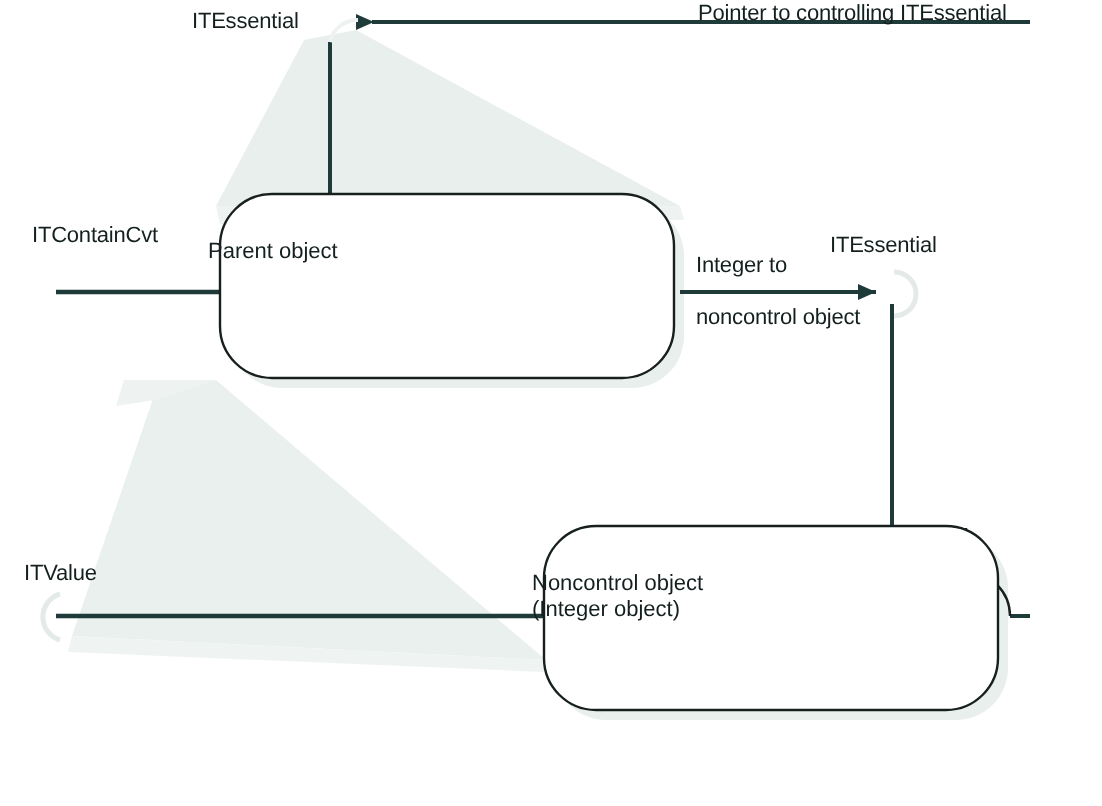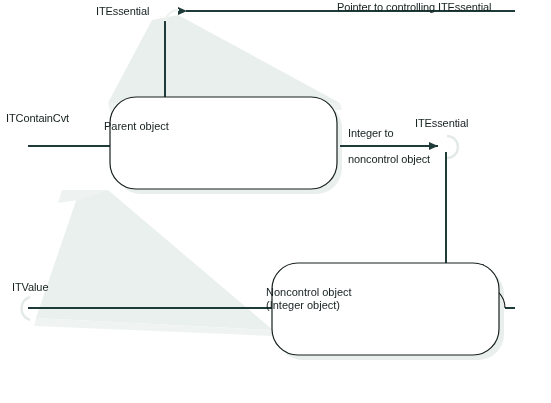--- a/index.html
+++ b/index.html
@@ -99,23 +99,23 @@
     <g>
       <line x1="28" y1="308" x2="285" y2="308" stroke="#1f3b39" stroke-width="2.2"></line>
       <path d="M 30,297 A 12,12 0 0 0 30,320" fill="none" stroke="#e3eae8" stroke-width="2.5"></path>
     </g>
 
     <rect x="272" y="263" width="227" height="92" rx="26" ry="26" fill="#ffffff" stroke="#17201f" stroke-width="1.2"></rect>
   </svg>
 
   <div class="lbl" style="left:96px; top:5px;">ITEssential</div>
 
-  <div class="lbl" style="left:289px; top:1px;padding-left:48px;">Pointer to controlling ITEssential</div>
+  <div class="lbl" style="left:301px; top:1px;padding-left:48px;">Pointer to controlling ITEssential</div>
 
-  <div class="lbl" style="left:6px; top:112px;">ITContainCvt</div>
+  <div class="lbl" style="left:16px; top:112px;">ITContainCvt</div>
 
   <div class="lbl" style="left:348px; top:127px;">Integer to</div>
 
   <div class="lbl" style="left:348px; top:153px;">noncontrol object</div>
 
   <div class="lbl" style="left:415px; top:117px;">ITEssential</div>
 
   <div class="lbl" style="left:12px; top:281px;text-align:right;">ITValue</div>
 
   <div class="box-title" style="left:104px; top:120px;">Parent object</div>

